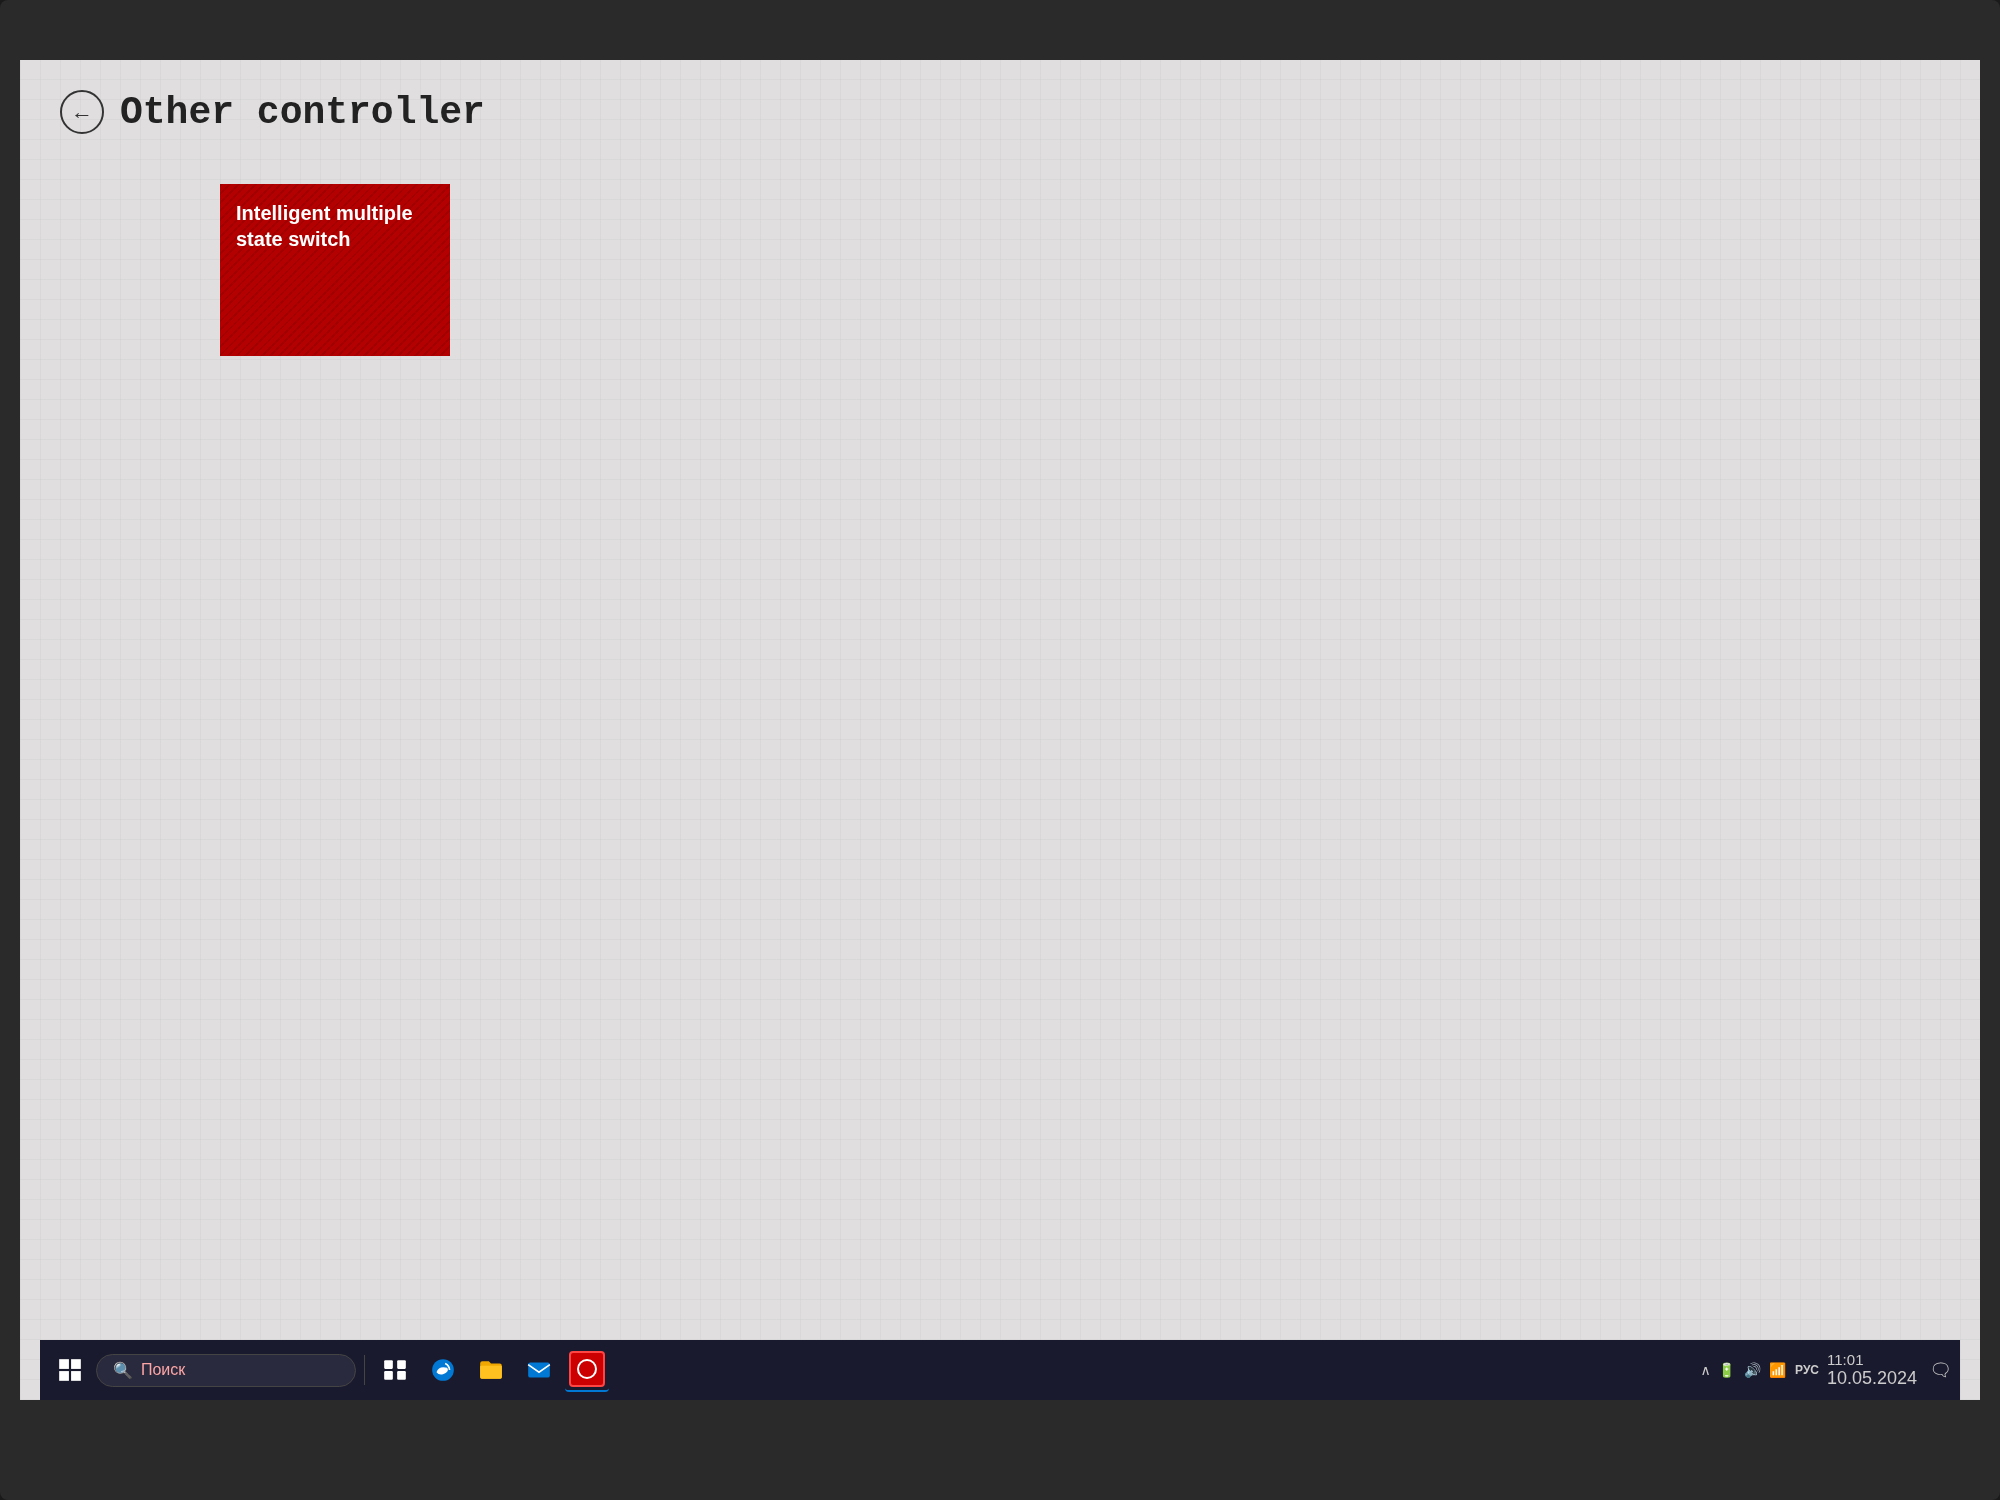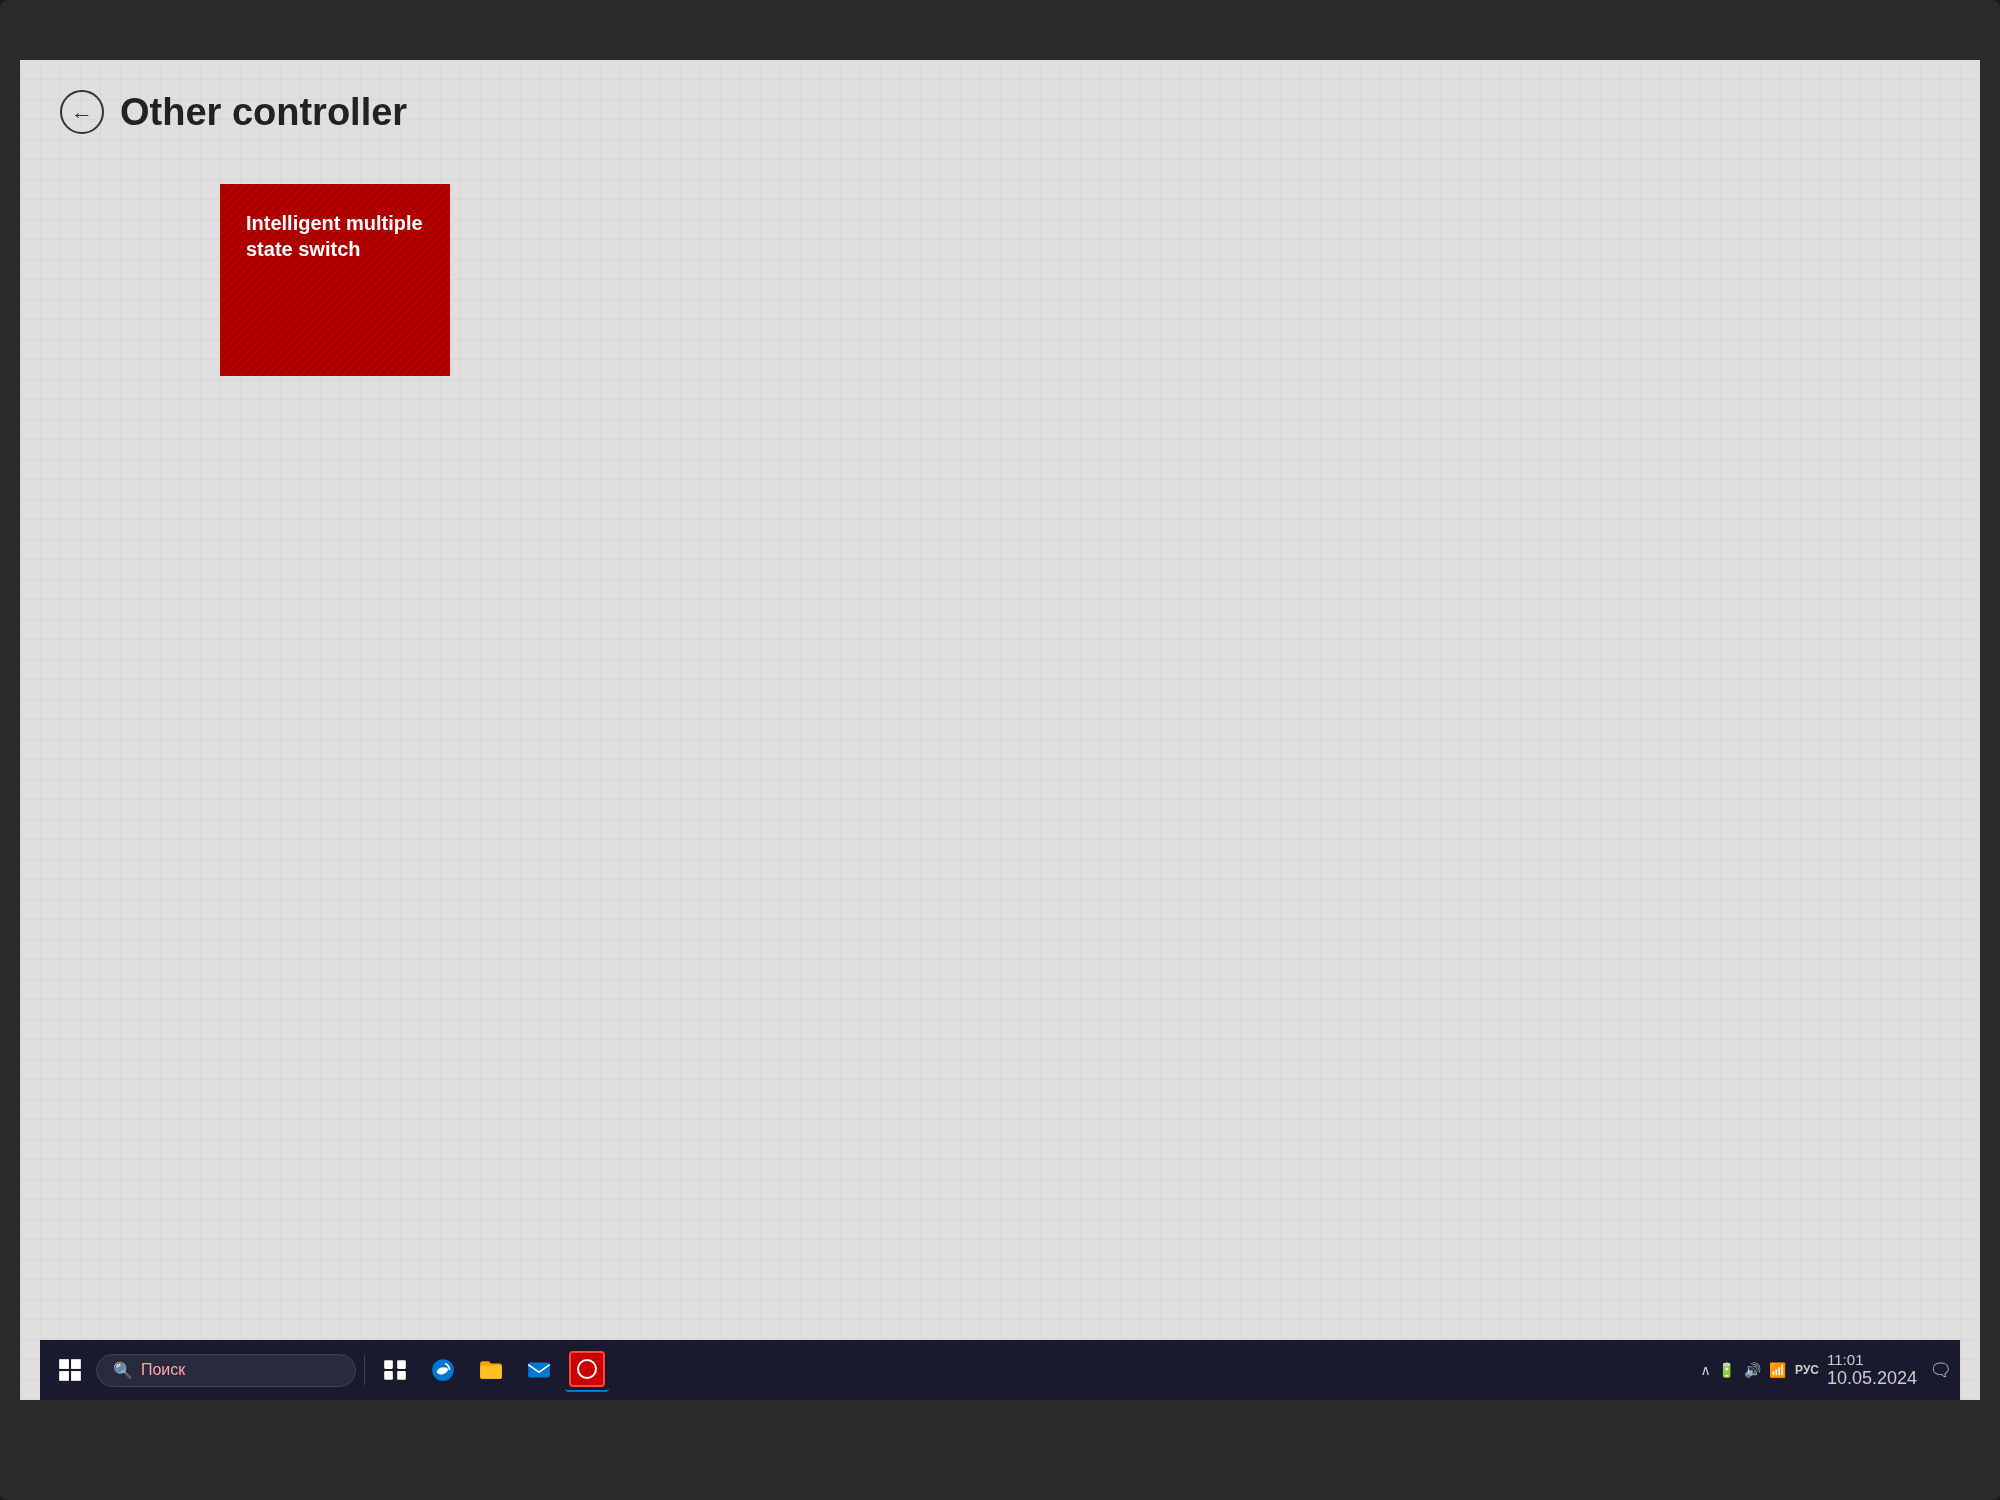--- a/index.html
+++ b/index.html
@@ -135,43 +135,44 @@
     .back-arrow {
       font-size: 22px;
       color: #333;
       line-height: 1;
     }
 
     .page-title {
       font-size: 38px;
       font-weight: bold;
       color: #222;
+      font-family: Liberation Mono, monospace;
     }
 
     
     .tiles-container {
       display: flex;
       flex-direction: column;
       gap: 8px;
       margin-left: 160px;
       margin-top: 20px;
     }
 
     .tiles-row {
       display: flex;
       gap: 8px;
     }
 
     .tile {
       width: 230px;
-      height: 192px;
+      height: 172px;
       cursor: pointer;
       position: relative;
       overflow: hidden;
-      padding: 26px;
+      padding: 16px;
       display: flex;
       align-items: flex-start;
     }
 
     .tile-label {
       font-size: 20px;
       font-weight: 600;
       color: #ffffff;
       line-height: 1.3;
       z-index: 2;

